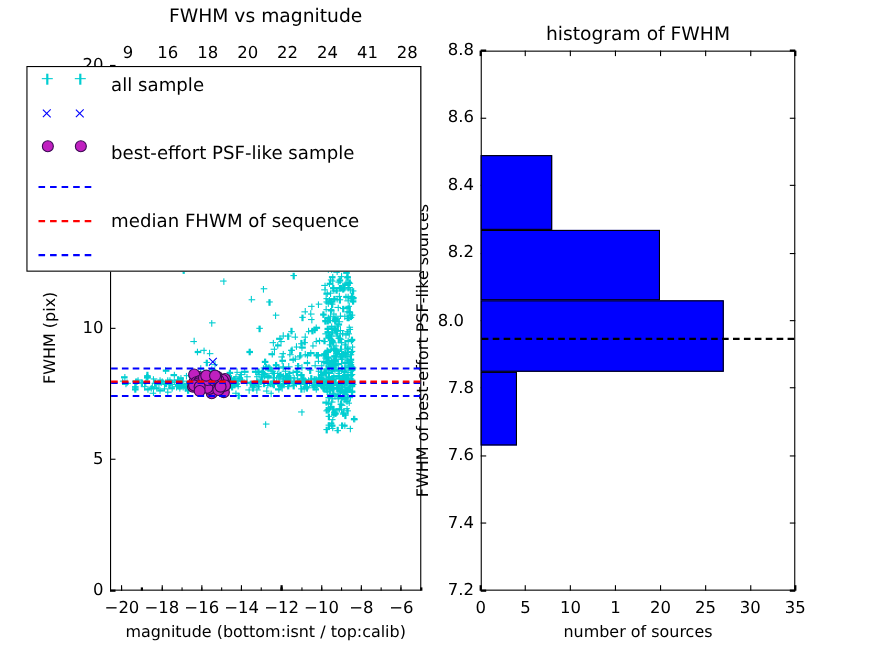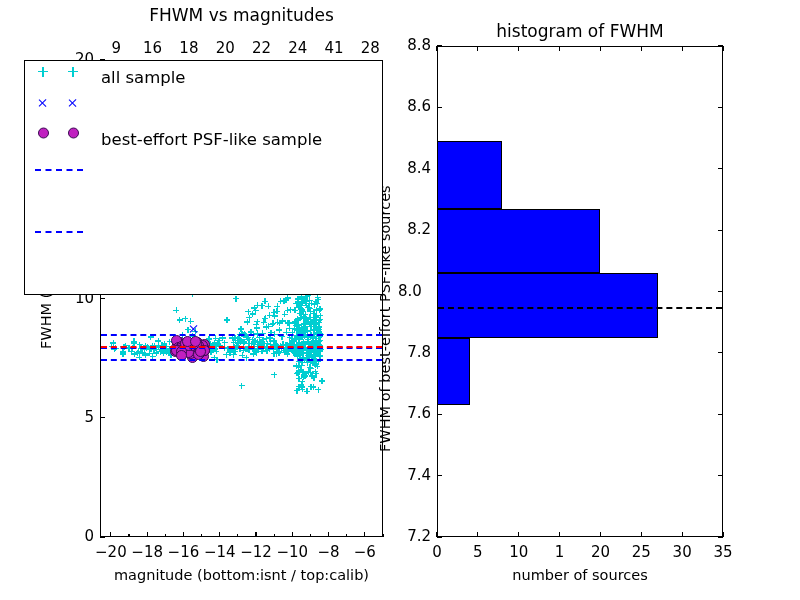--- a/index.html
+++ b/index.html
@@ -50,21 +50,21 @@
   
   .hbar{position:absolute;background:#0000ff;border:1.25px solid #000;box-sizing:border-box;}
 
   .clip{position:absolute;overflow:hidden;}
 </style>
 </head>
 <body>
 
 <div id="fig">
     <div class="axes" style="left: 100px; top: 60px; width: 283px; height: 477px;"></div>
-    <div class="ttl" style="left: 40px; top: 5px; width: 403px;">FHWM vs magnitudes</div>
+    <div class="ttl" style="left: 40px; top: 5px; width: 403px;">FWHM vs magnitude</div>
     <div class="tick tkx" style="left: 110.285px; top: 532px;"></div>
     <div class="tl" style="left: 88.8846px; top: 543px; width: 44px; text-align: center;">−20</div>
     <div class="tick tkx" style="left: 146.567px; top: 532px;"></div>
     <div class="tl" style="left: 125.167px; top: 543px; width: 44px; text-align: center;">−18</div>
     <div class="tick tkx" style="left: 182.849px; top: 532px;"></div>
     <div class="tl" style="left: 161.449px; top: 543px; width: 44px; text-align: center;">−16</div>
     <div class="tick tkx" style="left: 219.131px; top: 532px;"></div>
     <div class="tl" style="left: 197.731px; top: 543px; width: 44px; text-align: center;">−14</div>
     <div class="tick tkx" style="left: 255.413px; top: 532px;"></div>
     <div class="tl" style="left: 234.013px; top: 543px; width: 44px; text-align: center;">−12</div>
@@ -885,37 +885,41 @@
       <div class="dot" style="left: 89.7888px; top: 277.134px; width: 11px; height: 11px;"></div>
       <div class="dot" style="left: 97.7557px; top: 283.533px; width: 11px; height: 11px;"></div>
       <div class="dot" style="left: 75.437px; top: 289.338px; width: 11px; height: 11px;"></div>
       <div class="dot" style="left: 88.9211px; top: 275.171px; width: 11px; height: 11px;"></div>
       <div class="dot" style="left: 93.5597px; top: 284.508px; width: 11px; height: 11px;"></div>
     </div>
     <div class="hline dashed-b" style="left: 101px; top: 347.392px; width: 281px; z-index: 30;"></div>
     <div class="hline dashed-r" style="left: 101px; top: 345.723px; width: 281px; z-index: 30;"></div>
     <div class="hline dashdot-b" style="left: 101px; top: 333.56px; width: 281px; z-index: 30; border-top-style: dashed; border-top-width: 2px;"></div>
     <div class="hline dashdot-b" style="left: 101px; top: 359.317px; width: 281px; z-index: 30; border-top-style: dashed; border-top-width: 2px;"></div>
-    <div id="legend" style="left: 24px; top: 60px; width: 359px; height: 235px;">
+    <div id="legend" style="left: 24px; top: 60px; width: 359px; height: 187px;">
       <div class="lgrow" style="top: 0px; height: 31.1667px;">
         <div class="plus lgmk" style="left: 13px; width: 10px; height: 10px; color: rgb(0, 206, 209); margin-top: -5px;"></div>
         <div class="plus lgmk" style="left: 43px; width: 10px; height: 10px; color: rgb(0, 206, 209); margin-top: -5px;"></div>
         <div class="lgtxt" style="left: 76px;">all sample</div>
       </div>
       <div class="lgrow" style="top: 31.1667px; height: 31.1667px;">
         <div class="ex lgmk" style="left: 13px; width: 10px; height: 10px; color: rgb(0, 0, 255); margin-top: -5px;"></div>
         <div class="ex lgmk" style="left: 43px; width: 10px; height: 10px; color: rgb(0, 0, 255); margin-top: -5px;"></div>
       </div>
       <div class="lgrow" style="top: 62.3333px; height: 31.1667px;">
         <div class="dot lgmk" style="left: 12.5px; width: 11px; height: 11px; background: rgb(192, 32, 192); margin-top: -5.5px;"></div>
         <div class="dot lgmk" style="left: 42.5px; width: 11px; height: 11px; background: rgb(192, 32, 192); margin-top: -5.5px;"></div>
         <div class="lgtxt" style="left: 76px;">best-effort PSF-like sample</div>
       </div>
       <div class="lgrow" style="top: 93.5px; height: 31.1667px;">
         <div class="lgline" style="left: 10px; width: 48px; border-top: 2.2px dashed rgb(0, 0, 255);"></div>
+      </div>
+      <div class="lgrow" style="top: 124.667px; height: 31.1667px;">
+        <div class="lgline" style="left: 10px; width: 48px; border-top: 2.2px dashed rgb(255, 0, 0);"></div>
+        <div class="lgtxt" style="left: 76px;">median FHWM of sequence</div>
       </div>
       <div class="lgrow" style="top: 155.833px; height: 31.1667px;">
         <div class="lgline" style="left: 10px; width: 48px; border-top: 2px dashed rgb(0, 0, 255); border-image: none 100% / 1 / 0 stretch;"></div>
       </div>
     </div>
     <div class="axes" style="left: 437px; top: 46px; width: 286px; height: 491px;"></div>
     <div class="ttl" style="left: 397px; top: 21px; width: 366px;">histogram of FWHM</div>
     <div class="tick tkx" style="left: 436.4px; top: 532px;"></div>
     <div class="tl" style="left: 417px; top: 543px; width: 40px; text-align: center;">0</div>
     <div class="tick tkx" style="left: 477.257px; top: 532px;"></div>

